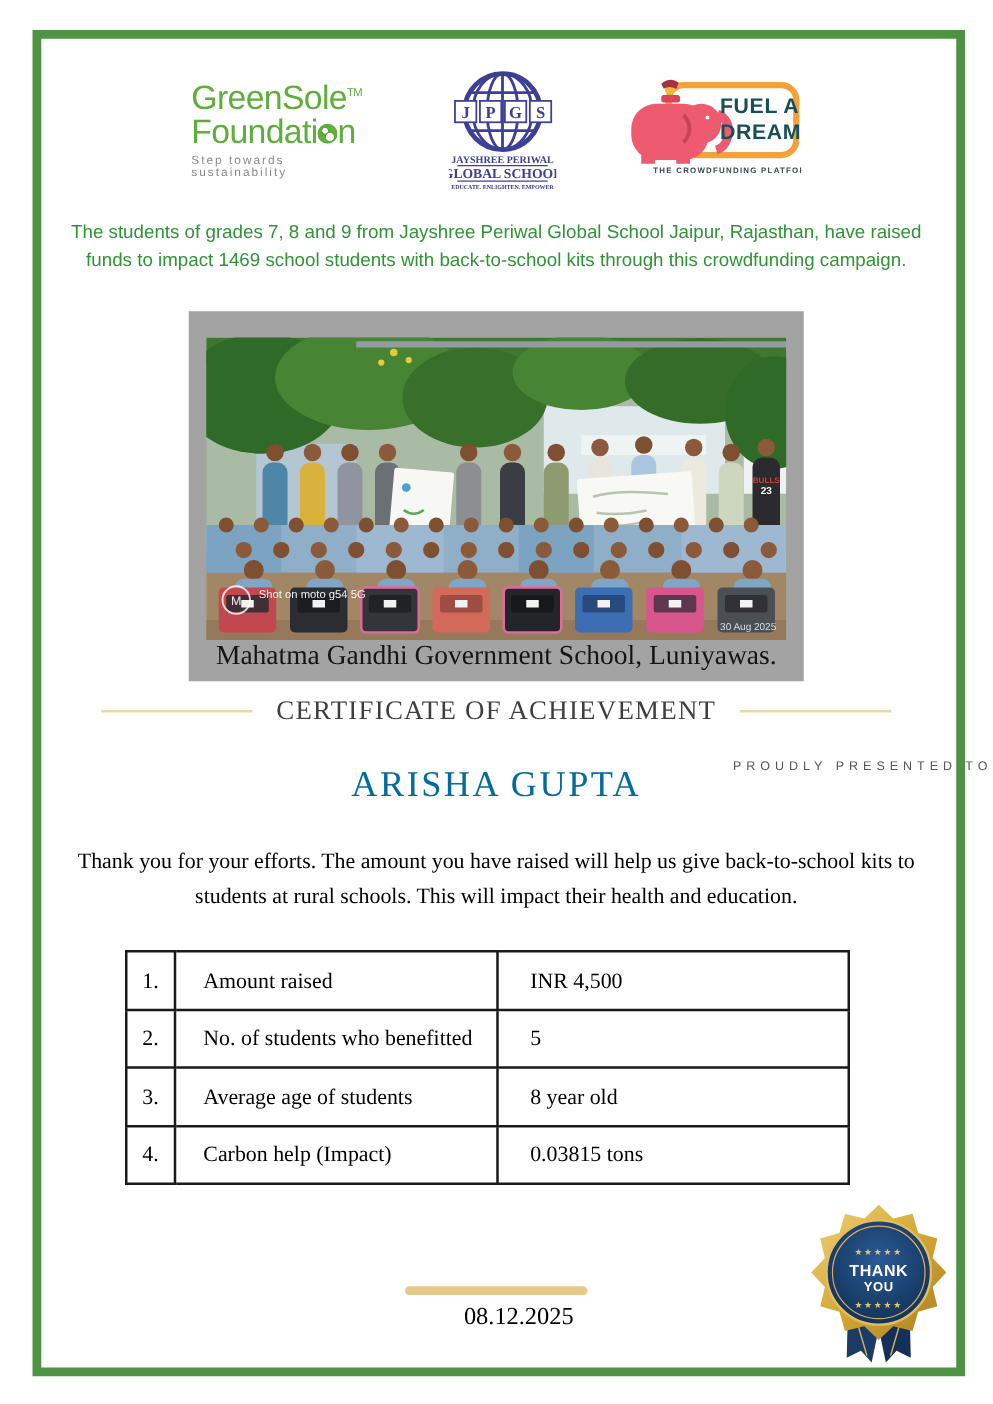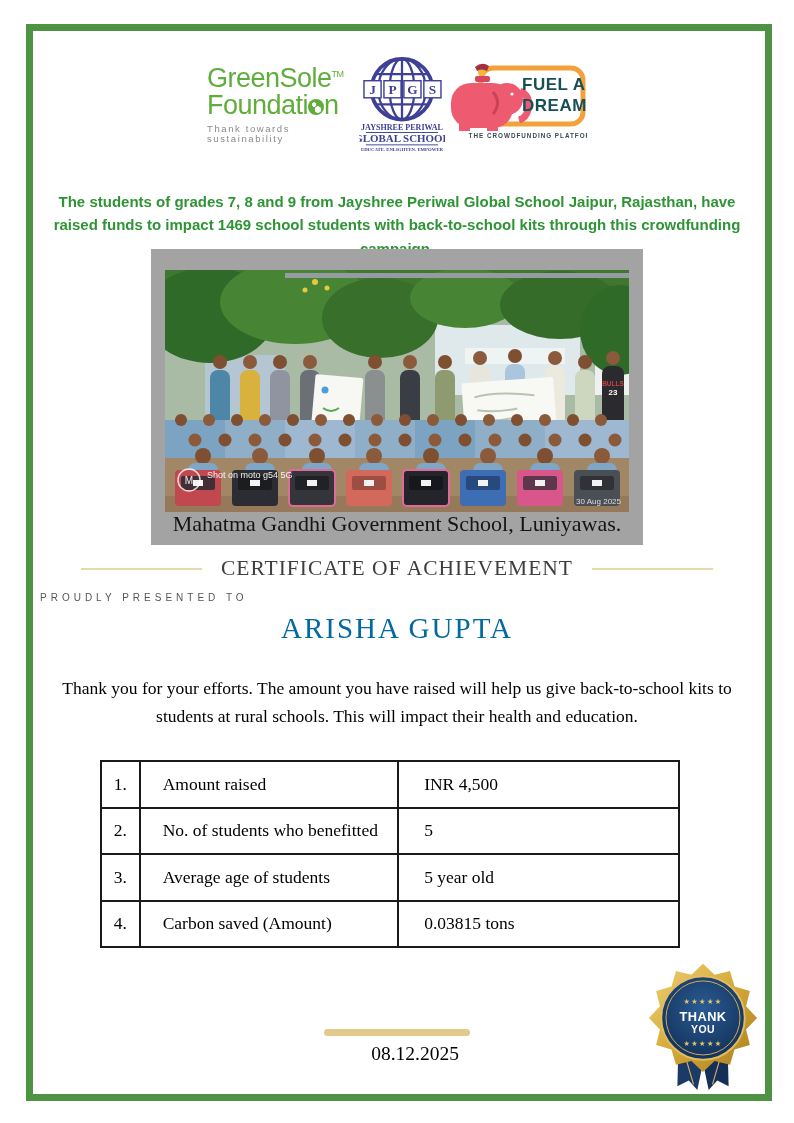--- a/index.html
+++ b/index.html
@@ -3,54 +3,54 @@
 <meta charset="utf-8">
 <style>
   html,body{margin:0;padding:0;background:#ffffff;}
   .page{position:relative;width:794px;height:1123px;background:#ffffff;overflow:hidden;
         font-family:"Liberation Serif",serif;color:#111;}
   .frame{position:absolute;left:26px;top:24px;right:22px;bottom:22px;
          border:7px solid #4e9343;pointer-events:none;}
 
   
   .logos{position:absolute;top:56px;left:0;right:0;display:flex;
-         justify-content:center;align-items:center;}
+         justify-content:center;align-items:center;gap:54px;}
   .gs-logo{width:152px;font-family:"Liberation Sans",sans-serif;line-height:1;}
   .gs-line{font-size:27px;letter-spacing:-0.5px;color:#5fad3b;font-weight:400;}
   .gs-tm{font-size:9px;vertical-align:super;color:#5fad3b;}
   .gs-o{display:inline-block;width:16px;height:16px;border-radius:50%;
         background:radial-gradient(circle at 38% 35%, #fff 0 2px, rgba(0,0,0,0) 2.5px),
                    radial-gradient(circle at 62% 66%, #fff 0 3px, rgba(0,0,0,0) 3.5px),
                    #5fad3b;
         vertical-align:-1px;}
   .gs-tagline{margin-top:5px;font-size:9.5px;letter-spacing:1.6px;color:#8a8a8a;}
   .jpgs{width:86px;height:96px;}
   .jpgs text{font-family:"Liberation Serif",serif;}
   .fad{width:142px;height:86px;}
   .fad text{font-family:"Liberation Sans",sans-serif;}
 
   
-  .campaign{position:absolute;top:174px;left:37px;right:37px;margin:16px;text-align:center;
-            font-family:"Liberation Sans",sans-serif;font-weight:bold;font-size:15px;
+  .campaign{position:absolute;top:174px;left:37px;right:37px;margin:0;text-align:center;
+            font-family:"Liberation Sans",sans-serif;font-weight:normal;font-size:15px;
             line-height:1.55;color:#2f9435;}
 
   
   .photo-card{position:absolute;top:249px;left:151px;width:492px;height:296px;
               margin:0;background:#a3a3a3;}
   .photo{position:absolute;top:21px;left:14px;width:464px;height:242px;display:block;}
   .photo text{font-family:"Liberation Sans",sans-serif;}
   .caption{position:absolute;left:0;right:0;bottom:8px;text-align:center;
            font-size:22px;color:#141414;}
 
   
   .title-row{position:absolute;top:556px;left:0;right:0;display:flex;
              align-items:center;justify-content:center;gap:19px;}
   .rule{width:121px;height:2px;background:#e7d9a8;}
   .title{margin:0;font-size:21.5px;font-weight:400;letter-spacing:1px;color:#3e3e3e;}
-  .presented{position:absolute;top:592px;left:0;right:0;text-align:left;
+  .presented{position:absolute;top:608px;left:0;right:0;text-align:right;
              font-family:"Liberation Sans",sans-serif;font-size:10px;
              letter-spacing:4px;color:#555;padding-left:40px;}
   .recipient{position:absolute;top:612px;left:0;right:0;text-align:center;
              font-size:29px;letter-spacing:2px;color:#0369a1;}
   .message{position:absolute;top:675px;left:32px;right:32px;margin:0;text-align:center;
            font-size:17.5px;line-height:1.58;color:#000;}
 
   
   .impact{position:absolute;top:760px;left:100px;width:580px;border-collapse:collapse;
           font-size:17.5px;color:#000;}
@@ -72,21 +72,21 @@
 <body>
 
 <div class="page">
   <div class="frame"></div>
 
   <header class="logos">
 
     <div class="gs-logo">
       <div class="gs-line"><span>GreenSole</span><span class="gs-tm">TM</span></div>
       <div class="gs-line"><span>Foundati</span><span class="gs-o"></span><span>n</span></div>
-      <div class="gs-tagline">Thank towards sustainability</div>
+      <div class="gs-tagline">Step towards sustainability</div>
     </div>
 
     <svg class="jpgs" viewBox="0 0 90 101" aria-hidden="true">
       <defs>
           <clipPath id="globeClip">
             <circle cx="45" cy="35" r="32"></circle>
           </clipPath>
         </defs>
       <circle cx="45" cy="35" r="32" fill="#ffffff" stroke="#3e4096" stroke-width="4"></circle>
       <g clip-path="url(#globeClip)" stroke="#3e4096" stroke-width="2.4" fill="none">
@@ -305,25 +305,25 @@
         <td class="c-value">INR 4,500</td>
       </tr>
       <tr>
         <td class="c-num">2.</td>
         <td class="c-label">No. of students who benefitted</td>
         <td class="c-value">5</td>
       </tr>
       <tr>
         <td class="c-num">3.</td>
         <td class="c-label">Average age of students</td>
-        <td class="c-value">5 year old</td>
+        <td class="c-value">8 year old</td>
       </tr>
       <tr>
         <td class="c-num">4.</td>
-        <td class="c-label">Carbon saved (Amount)</td>
+        <td class="c-label">Carbon help (Impact)</td>
         <td class="c-value">0.03815 tons</td>
       </tr>
     </tbody>
   </table>
 
   <div class="date-block">
     <div class="date-bar"></div>
     <div class="date">08.12.2025</div>
   </div>
 

